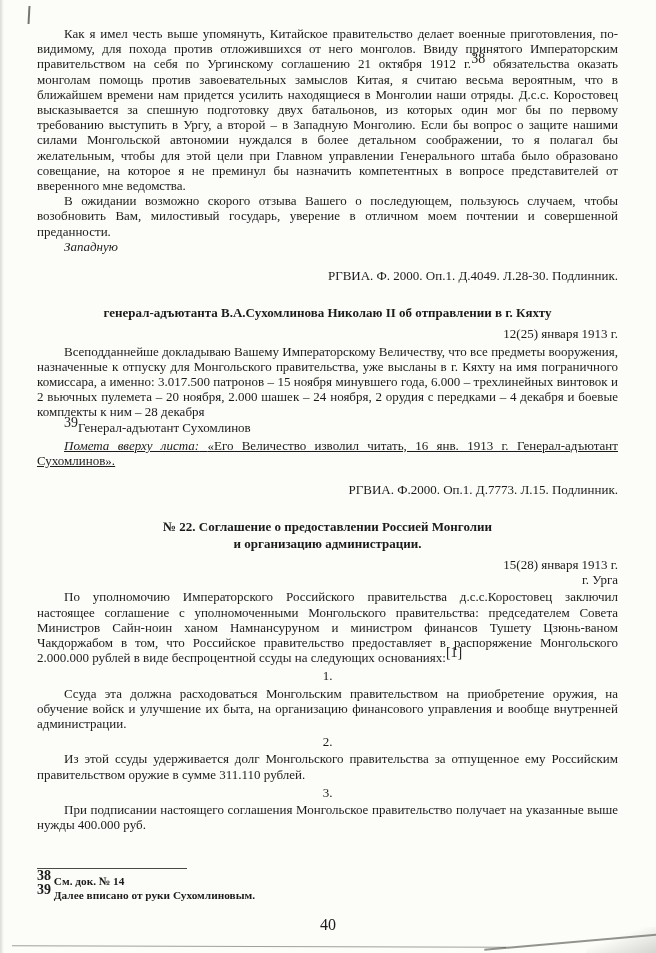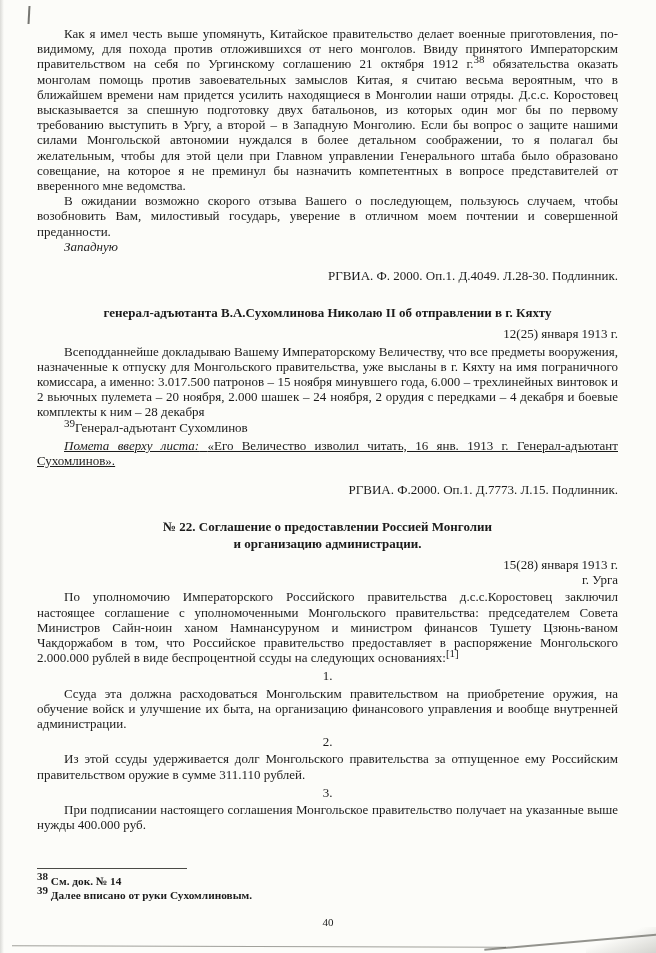--- a/index.html
+++ b/index.html
@@ -16,30 +16,30 @@
   .indent{text-indent:27px;}
   .italic{font-style:italic;}
   .right{text-align:right;}
   .center{text-align:center;text-indent:0;}
   .archive{margin-top:14px;}
   .doc-title{margin-top:22px;text-align:center;font-weight:bold;line-height:16.2px;font-size:13px;}
   .date{margin-top:5px;}
   .body-para{margin-top:2px;}
   .note{margin-top:3px;text-decoration:underline;}
   .num{margin:3px 0 2px;}
-  sup{font-size:11px;line-height:0;vertical-align:super;}
+  sup{font-size:14px;line-height:0;vertical-align:super;}
   .footnotes{
     position:absolute;left:37px;right:38px;top:868px;
     font-size:11.3px;line-height:14px;text-align:left;
   }
   .footnote-rule{width:150px;border-top:1px solid #4a4a46;margin-bottom:5px;}
   .footnote{margin:0;font-weight:bold;}
   .page-number{
     position:absolute;left:0;right:0;top:916px;text-align:center;
-    font-size:11px;color:#1b1b1b;
+    font-size:16px;color:#1b1b1b;
   }
   
   .scan-shadow-left{
     position:absolute;left:0;top:0;width:4px;height:100%;
     background:linear-gradient(to right,rgba(70,70,64,0.18),rgba(0,0,0,0));
   }
   .scan-tick-topleft{
     position:absolute;left:28px;top:6px;width:2px;height:18px;
     background:rgba(45,45,40,0.65);transform:rotate(3deg);
   }

